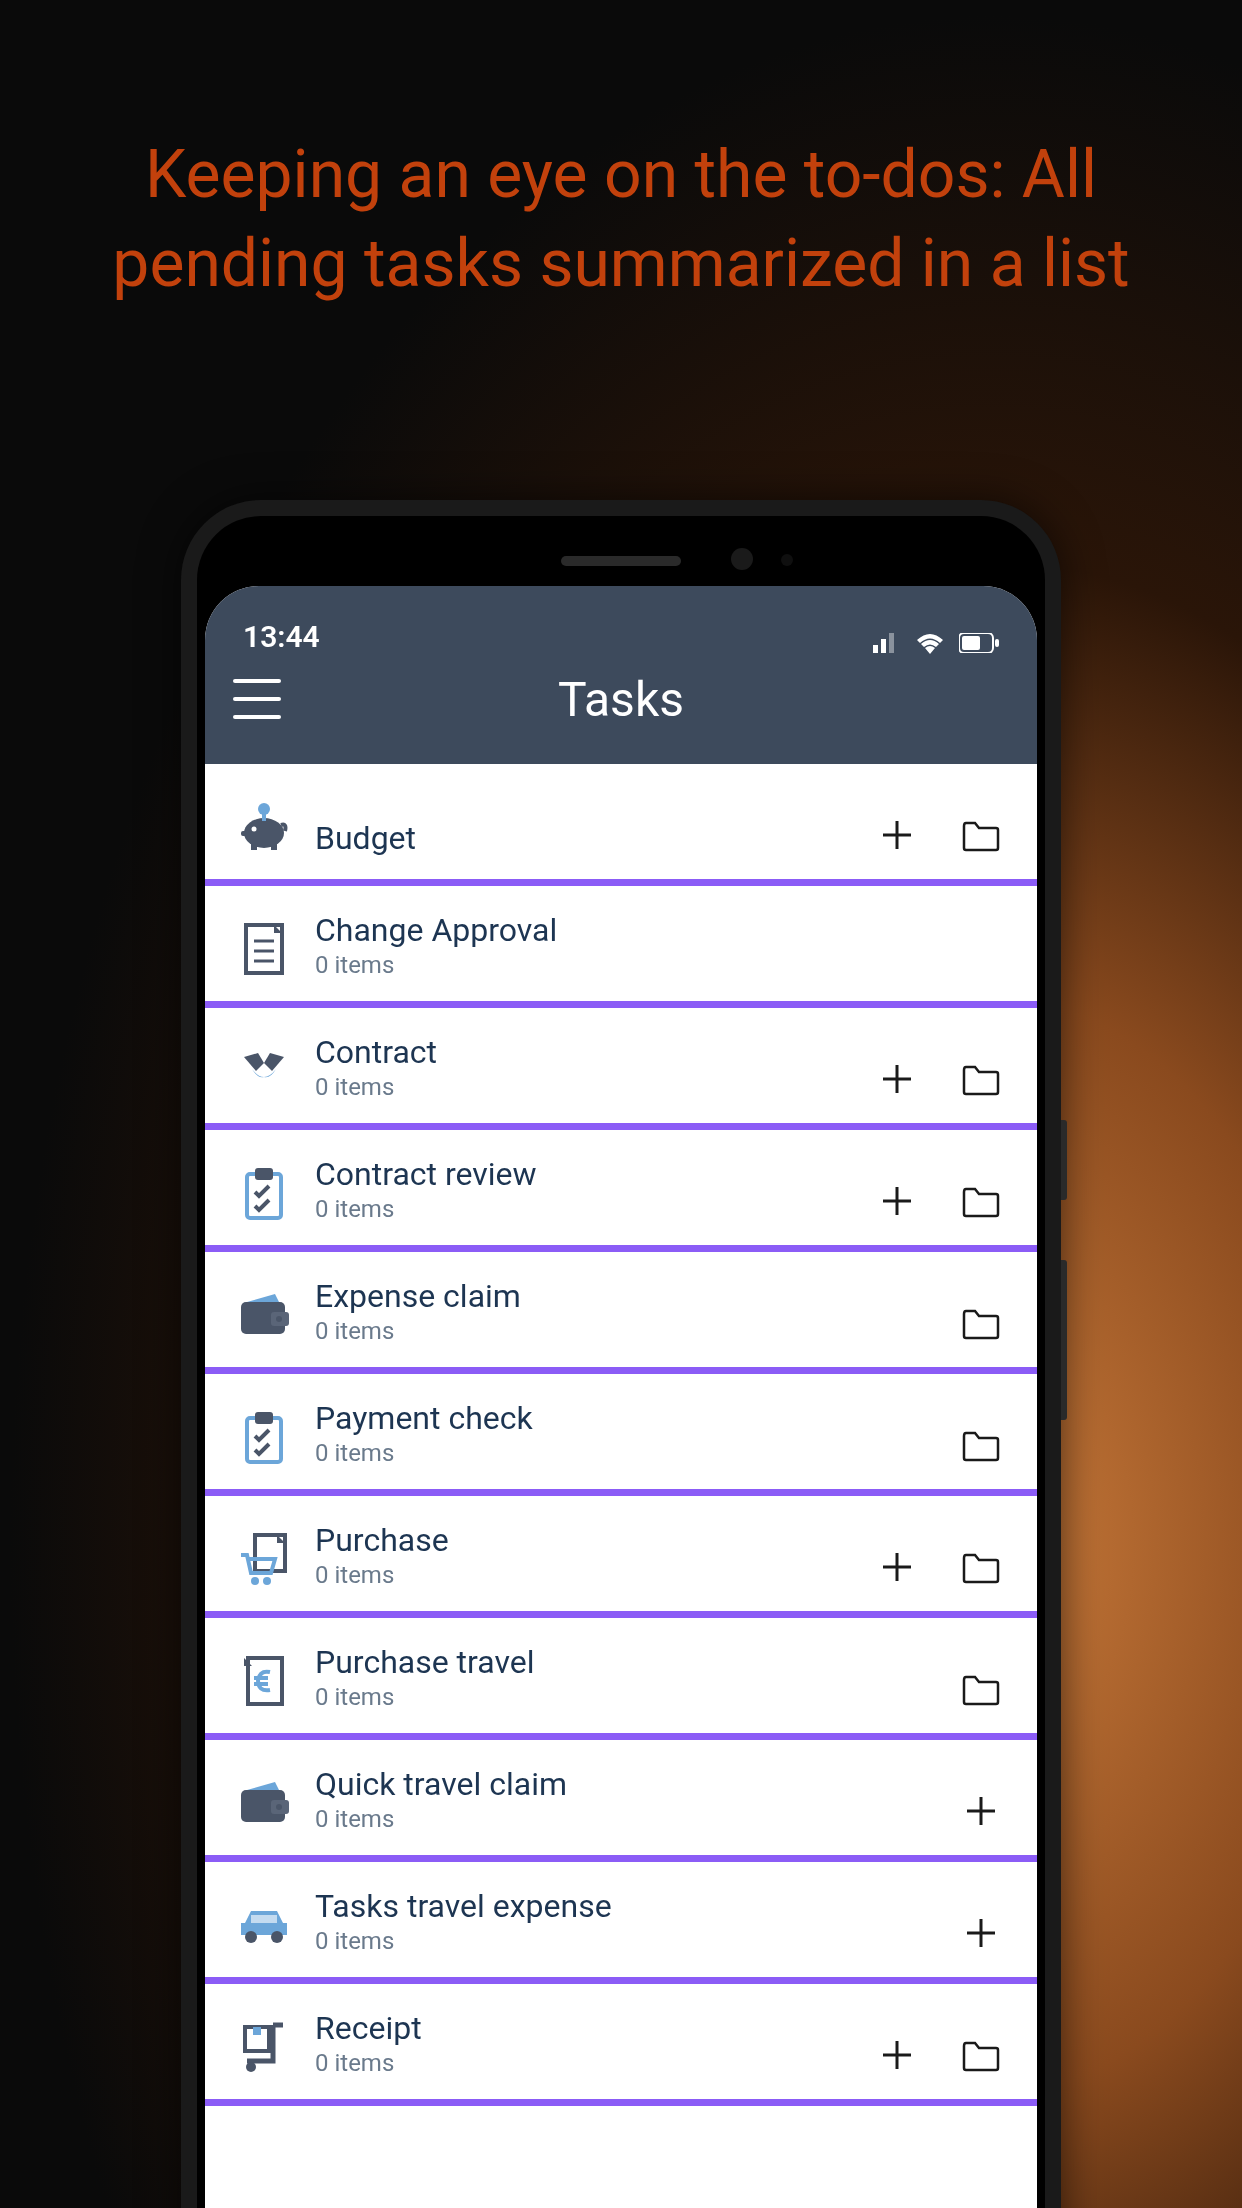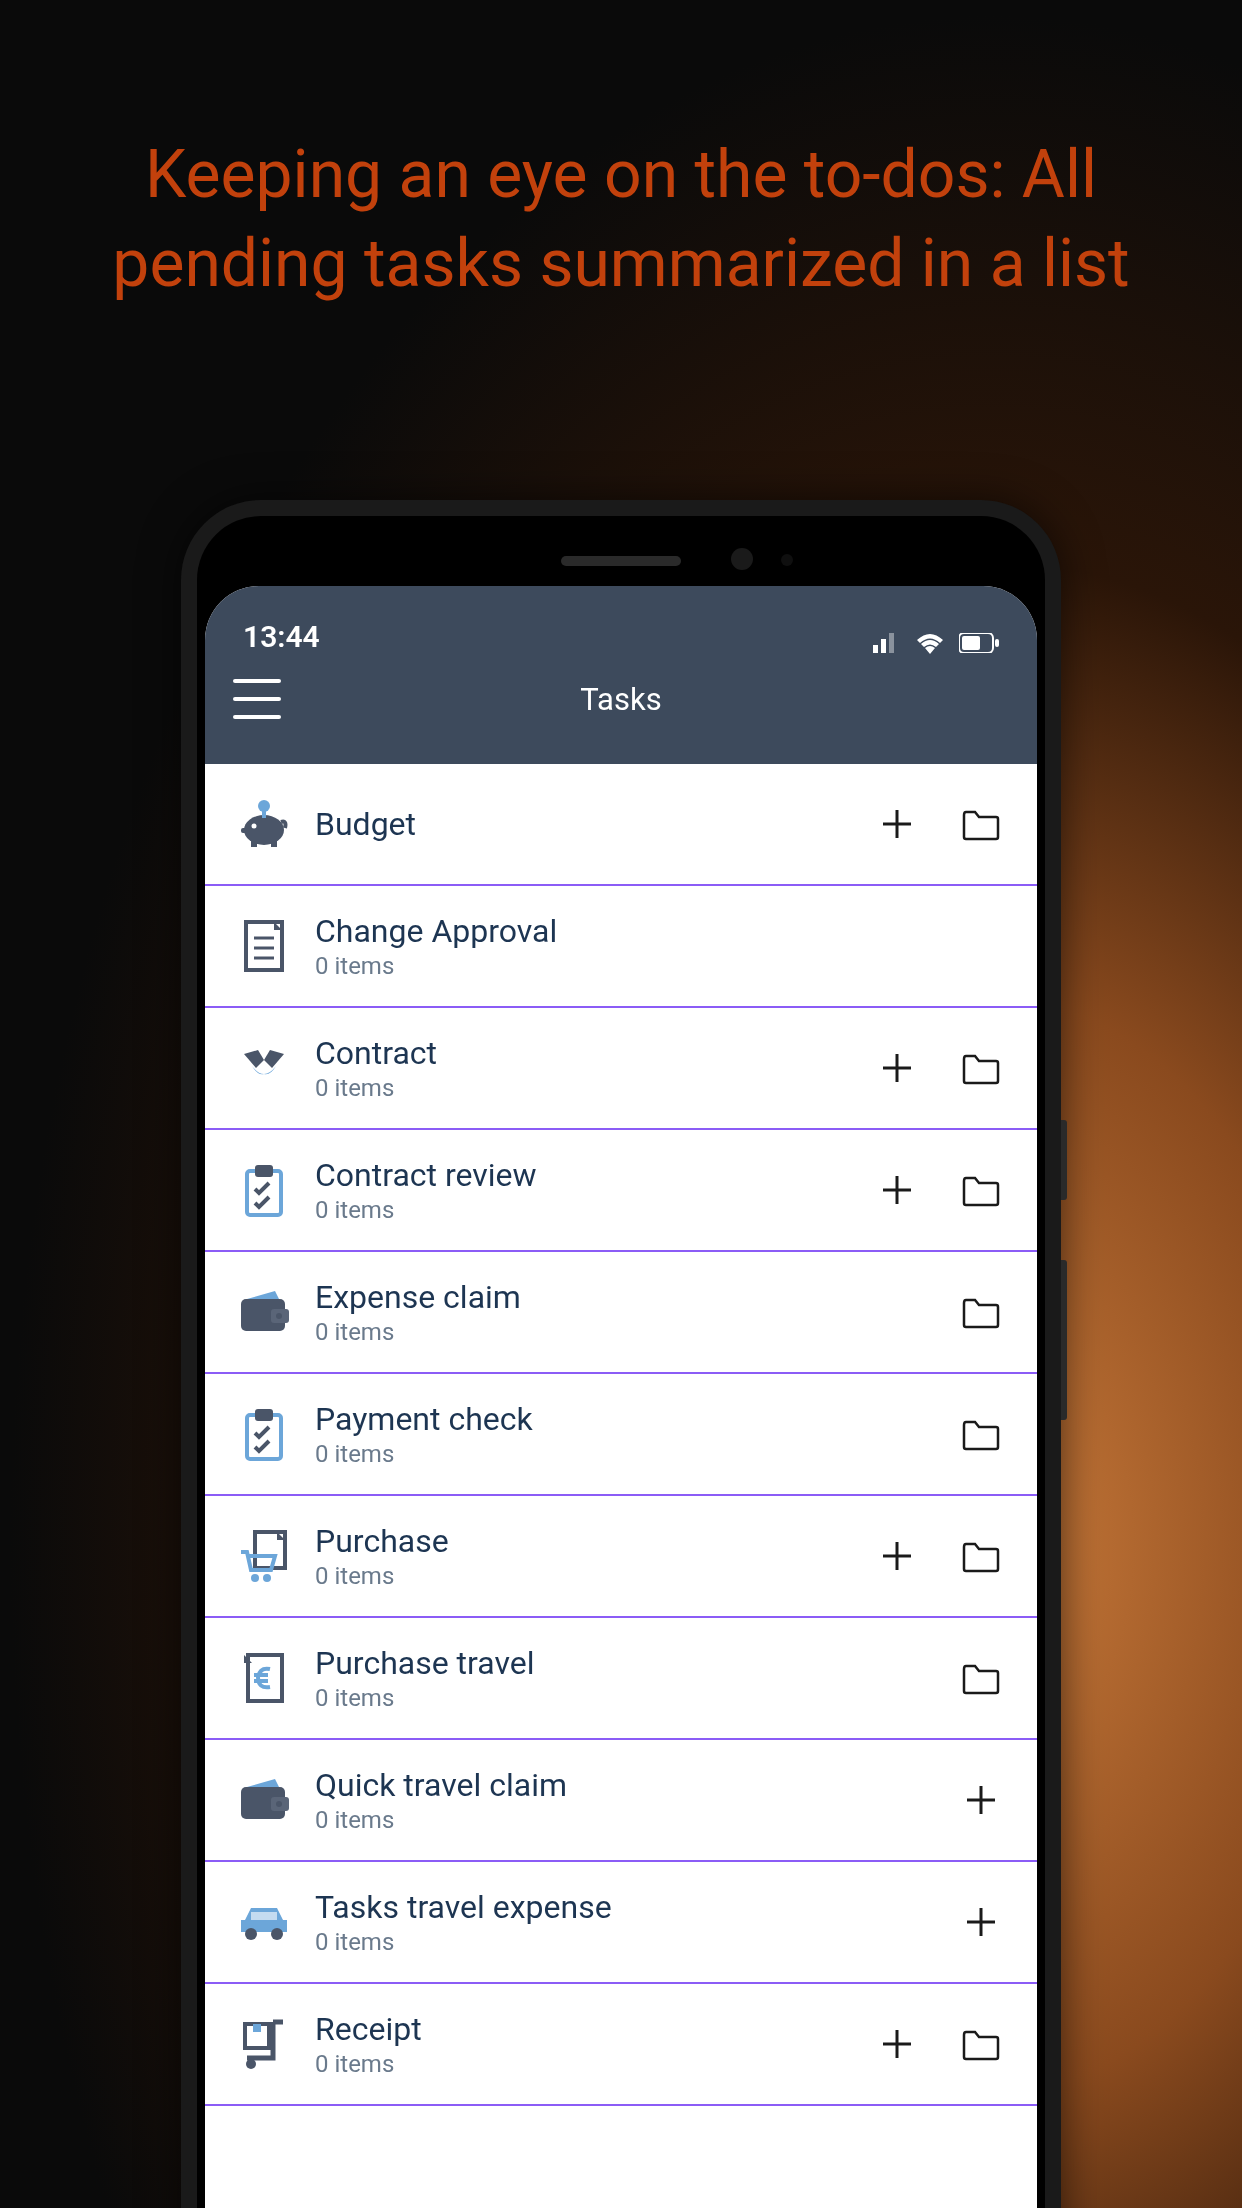--- a/index.html
+++ b/index.html
@@ -108,29 +108,29 @@
     padding: 0 28px 20px;
     color: #fff;
     position: relative;
   }
   .menu-btn { width: 48px; height: 40px; display: flex; flex-direction: column; justify-content: space-between; cursor: pointer; }
   .menu-btn span { display: block; height: 4px; background: #fff; border-radius: 2px; }
   .title {
     position: absolute;
     left: 50%;
     transform: translateX(-50%);
-    font-size: 31px;
+    font-size: 48px;
     font-weight: 400;
   }
   .list { flex: 1; overflow: hidden; background: #fff; }
   .row {
     display: flex;
-    align-items: center;
-    padding: 8px 24px;
-    border-bottom: 2px solid #8b5cf6;
+    align-items: flex-end;
+    padding: 22px 24px;
+    border-bottom: 7px solid #8b5cf6;
     min-height: 122px;
   }
   .row-icon { width: 70px; height: 60px; display: flex; align-items: center; justify-content: center; flex-shrink: 0; }
   .row-text { flex: 1; padding-left: 16px; }
   .row-title { color: #1d3552; font-size: 32px; font-weight: 400; line-height: 1.2; }
   .row-sub { color: #6a7a8c; font-size: 24px; margin-top: 2px; }
   .row-actions { display: flex; gap: 40px; align-items: center; padding-right: 10px; }
   .action-btn { width: 44px; height: 44px; display: flex; align-items: center; justify-content: center; cursor: pointer; }
   svg { display: block; }
 </style>

